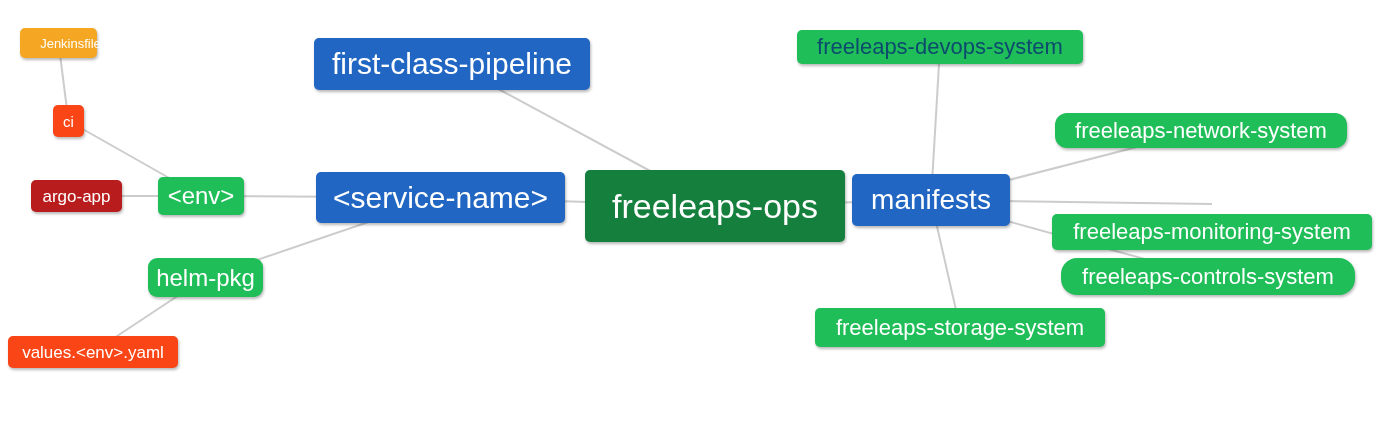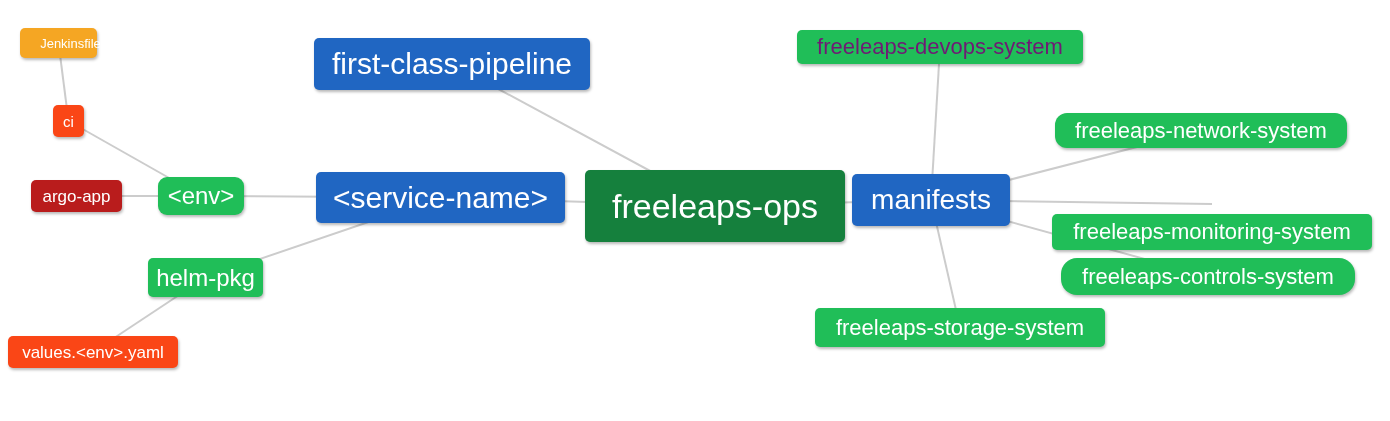--- a/index.html
+++ b/index.html
@@ -62,39 +62,39 @@
       </div>
       <div class="node" style="left: 314px; top: 38px; width: 276px; height: 52px; font-size: 30px; background: rgb(32, 102, 194); color: rgb(255, 255, 255);">
         <span>first-class-pipeline</span>
       </div>
       <div class="node" style="left: 316px; top: 172px; width: 249px; height: 51px; font-size: 30px; background: rgb(32, 102, 194); color: rgb(255, 255, 255); align-items: center;">
         <span>&lt;service-name&gt;</span>
       </div>
       <div class="node" style="left: 852px; top: 174px; width: 158px; height: 52px; font-size: 28px; background: rgb(32, 102, 194); color: rgb(255, 255, 255);">
         <span>manifests</span>
       </div>
-      <div class="node" style="left: 158px; top: 177px; width: 86px; height: 38px; font-size: 24px; background: rgb(32, 190, 88); color: rgb(255, 255, 255); border-radius: 9px;">
+      <div class="node" style="left: 158px; top: 177px; width: 86px; height: 38px; font-size: 24px; background: rgb(32, 190, 88); color: rgb(255, 255, 255);">
         <span>&lt;env&gt;</span>
       </div>
-      <div class="node" style="left: 148px; top: 258px; width: 115px; height: 39px; font-size: 24px; background: rgb(32, 190, 88); color: rgb(255, 255, 255);">
+      <div class="node" style="left: 148px; top: 258px; width: 115px; height: 39px; font-size: 24px; background: rgb(32, 190, 88); color: rgb(255, 255, 255); border-radius: 9px;">
         <span>helm-pkg</span>
       </div>
       <div class="node" style="left: 53px; top: 105px; width: 31px; height: 32px; font-size: 15px; background: rgb(250, 70, 22); color: rgb(255, 255, 255);">
         <span>ci</span>
       </div>
       <div class="node" style="left: 31px; top: 180px; width: 91px; height: 32px; font-size: 17px; background: #b91c1c; color: rgb(255, 255, 255);">
         <span>argo-app</span>
       </div>
       <div class="node" style="left: 8px; top: 336px; width: 170px; height: 32px; font-size: 17px; background: rgb(250, 70, 22); color: rgb(255, 255, 255);">
         <span>values.&lt;env&gt;.yaml</span>
       </div>
       <div class="node" style="left: 20px; top: 28px; width: 77px; height: 30px; font-size: 13px; background: rgb(245, 166, 35); color: rgb(255, 255, 255); padding-left: 24px;">
         <span>Jenkinsfile</span>
       </div>
-      <div class="node" style="left: 797px; top: 30px; width: 286px; height: 34px; font-size: 22px; background: rgb(32, 190, 88); color: #701a75;">
+      <div class="node" style="left: 797px; top: 30px; width: 286px; height: 34px; font-size: 22px; background: rgb(32, 190, 88); color: #0c4a6e;">
         <span>freeleaps-devops-system</span>
       </div>
       <div class="node" style="left: 1055px; top: 113px; width: 292px; height: 35px; font-size: 22px; background: rgb(32, 190, 88); color: rgb(255, 255, 255); border-radius: 12px;">
         <span>freeleaps-network-system</span>
       </div>
       <div class="node" style="left: 1052px; top: 186px; width: 320px; height: 36px; font-size: 22px; background: rgb(32, 190, 88); color: rgb(255, 255, 255); margin-top: 28px;">
         <span>freeleaps-monitoring-system</span>
       </div>
       <div class="node" style="left: 1061px; top: 258px; width: 294px; height: 37px; font-size: 22px; background: rgb(32, 190, 88); color: rgb(255, 255, 255); border-radius: 16px;">
         <span>freeleaps-controls-system</span>

